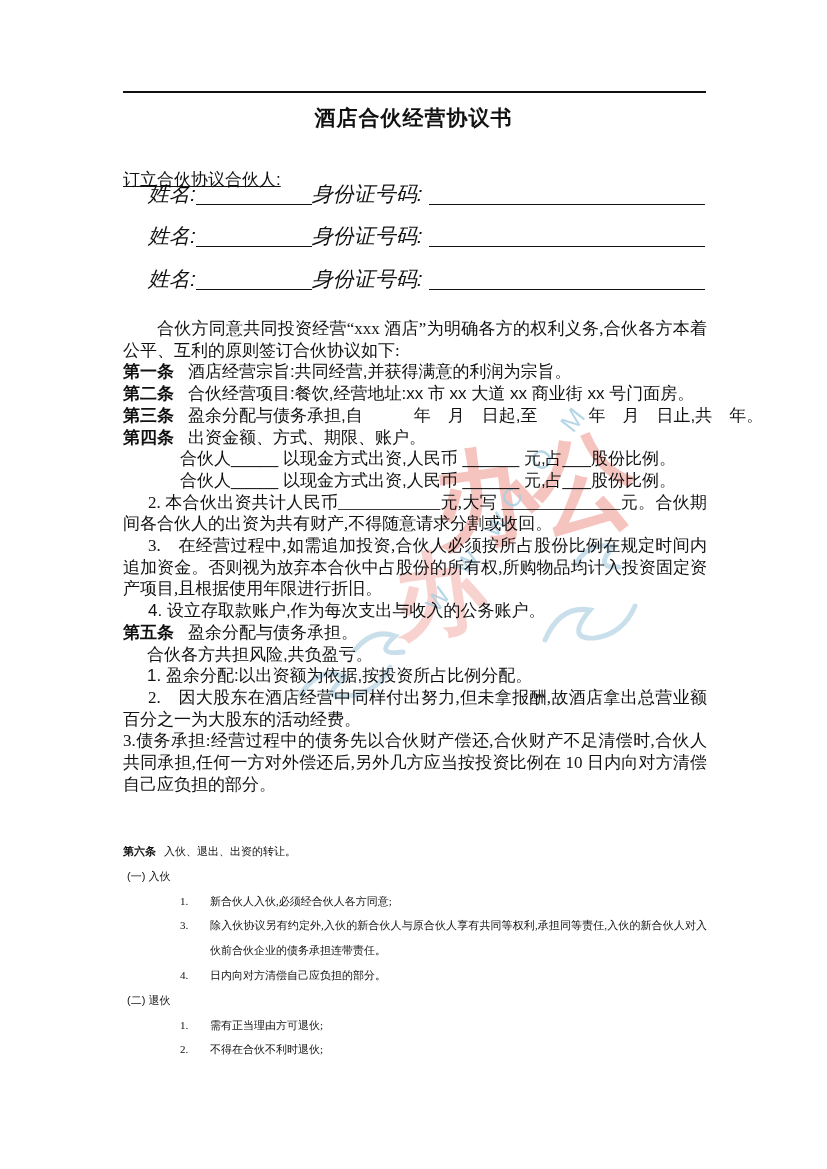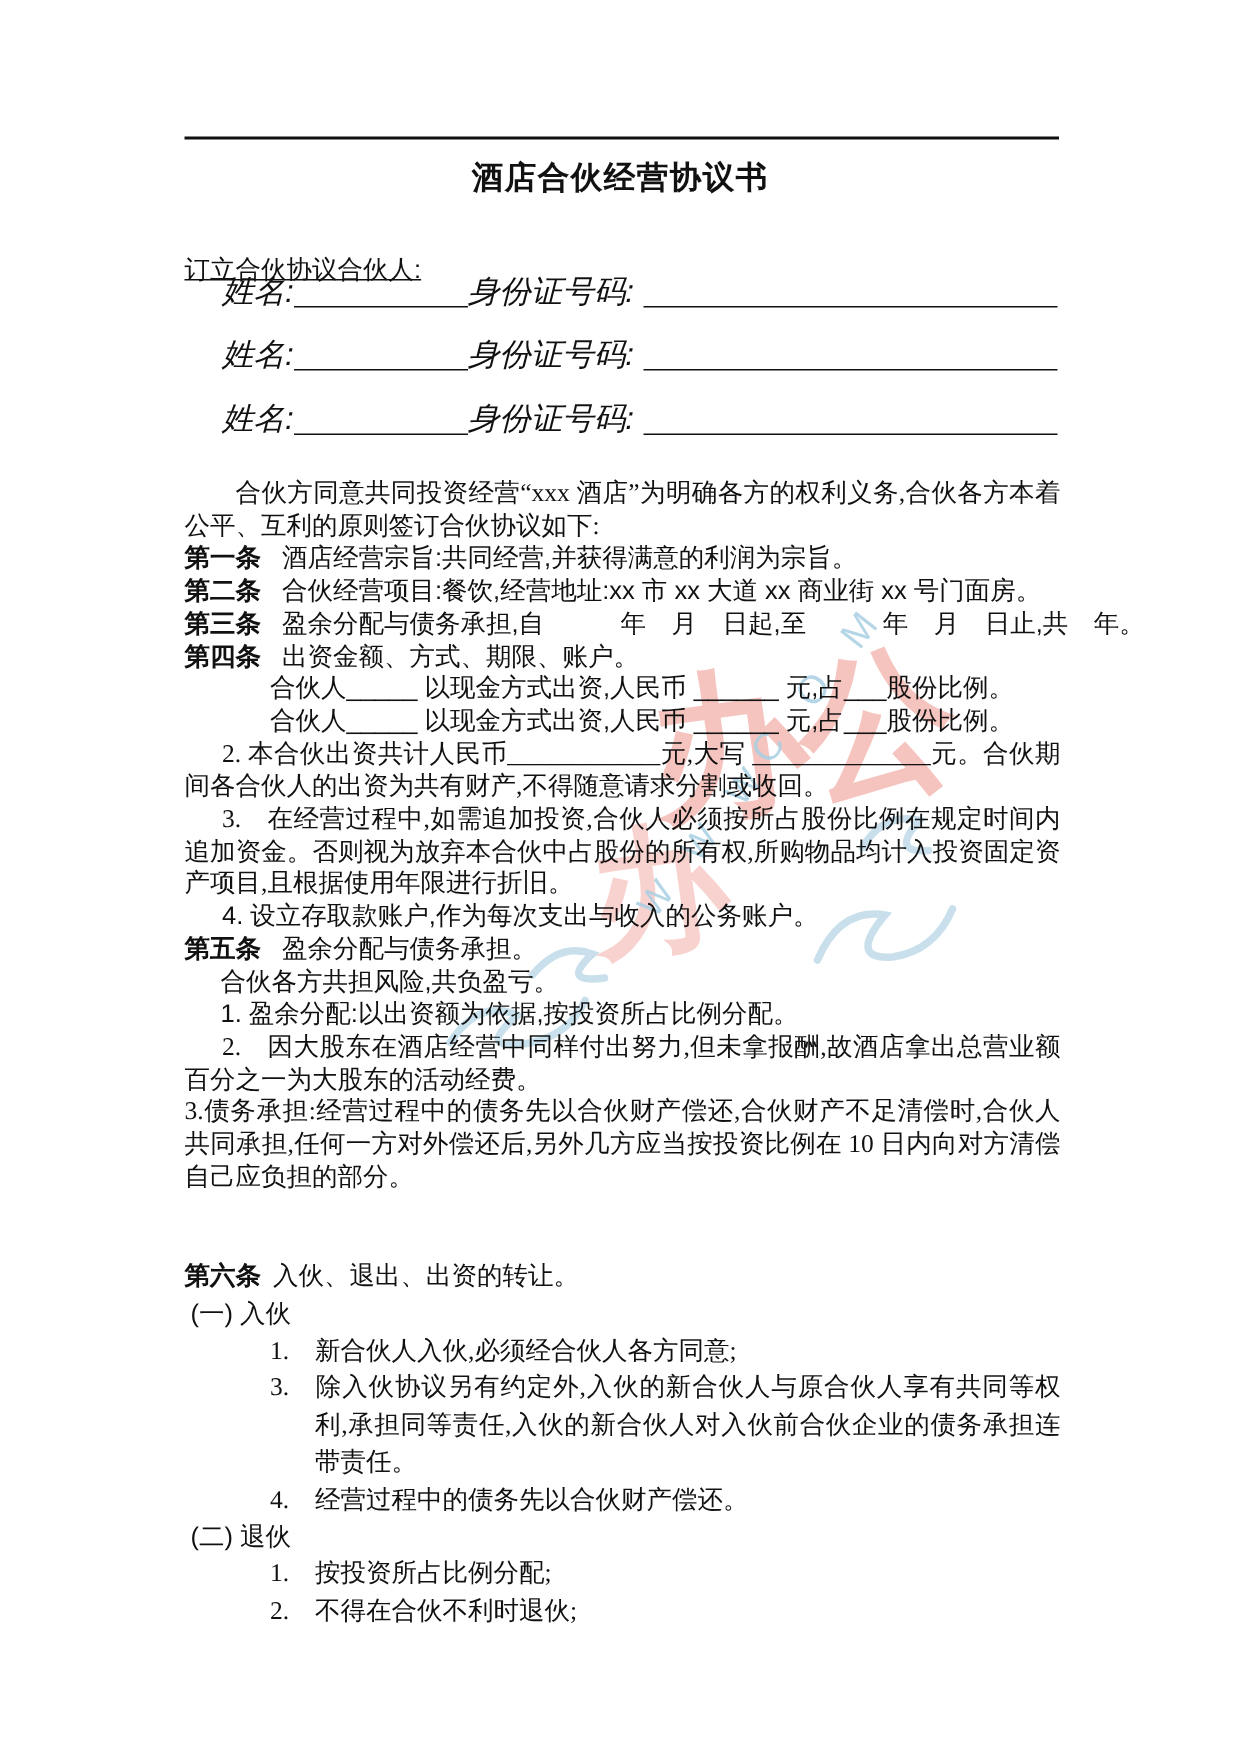--- a/index.html
+++ b/index.html
@@ -15,21 +15,21 @@
   .intro-line { position:absolute; left:123px; top:168px; font-size:17px;text-decoration:underline; }
   .name-row { position:absolute; left:123px; height:24px; font-size:21px; white-space:nowrap;font-style:italic; }
   .name-row .lbl { margin-left:25px; }
   .blank { display:inline-block; border-bottom:1.5px solid #111; height:20px; vertical-align:-4px; }
   .blank-short { width:116px; }
   .blank-long  { width:276px; }
   
   .bodyA { position:absolute; left:123px; top:318px; width:584px;
     font-size:17px; line-height:21.7px; }
   .bodyB { position:absolute; left:123px; top:839px; width:584px;
-    font-size:17px; line-height:24.8px; }
+    font-size:11px; line-height:24.8px; }
   .bodyA p, .bodyB p, .bodyB .bitem { margin:0; }
   .alabel { font-weight:bold; margin-right:14px; }
   .a6label { font-weight:bold; margin-right:8px; }
   .jst { text-align:justify; text-justify:inter-ideograph;font-family:Liberation Serif, serif; }
   .ind2em { text-indent:2em; }
   .ind25 { text-indent:25px; }
   .pl24 { padding-left:24px; }
   .pl57 { padding-left:57px; }
   .pl4  { padding-left:4px; }
   .nwrp { white-space:nowrap; }
@@ -106,22 +106,22 @@
       <p class="jst">3.债务承担:经营过程中的债务先以合伙财产偿还,合伙财产不足清偿时,合伙人共同承担,任何一方对外偿还后,另外几方应当按投资比例在 10 日内向对方清偿自己应负担的部分。</p>
     </div>
 
     <div class="bodyB">
       <p class="nwrp"><span class="a6label">第六条</span><span>入伙、退出、出资的转让。</span></p>
 
       <p class="pl4 nwrp">(一) 入伙</p>
 
       <div class="bitem jst"><span class="bnum">1.</span><span>新合伙人入伙,必须经合伙人各方同意;</span></div>
       <div class="bitem jst"><span class="bnum">3.</span><span>除入伙协议另有约定外,入伙的新合伙人与原合伙人享有共同等权利,承担同等责任,入伙的新合伙人对入伙前合伙企业的债务承担连带责任。</span></div>
-      <div class="bitem jst"><span class="bnum">4.</span><span>经营过程中的债务先以合伙财产偿还。</span></div>
+      <div class="bitem jst"><span class="bnum">4.</span><span>日内向对方清偿自己应负担的部分。</span></div>
 
       <p class="pl4 nwrp">(二) 退伙</p>
 
-      <div class="bitem jst"><span class="bnum">1.</span><span>按投资所占比例分配;</span></div>
+      <div class="bitem jst"><span class="bnum">1.</span><span>需有正当理由方可退伙;</span></div>
       <div class="bitem jst"><span class="bnum">2.</span><span>不得在合伙不利时退伙;</span></div>
     </div>
 
   </div>
 </div>
 
 </body></html>

